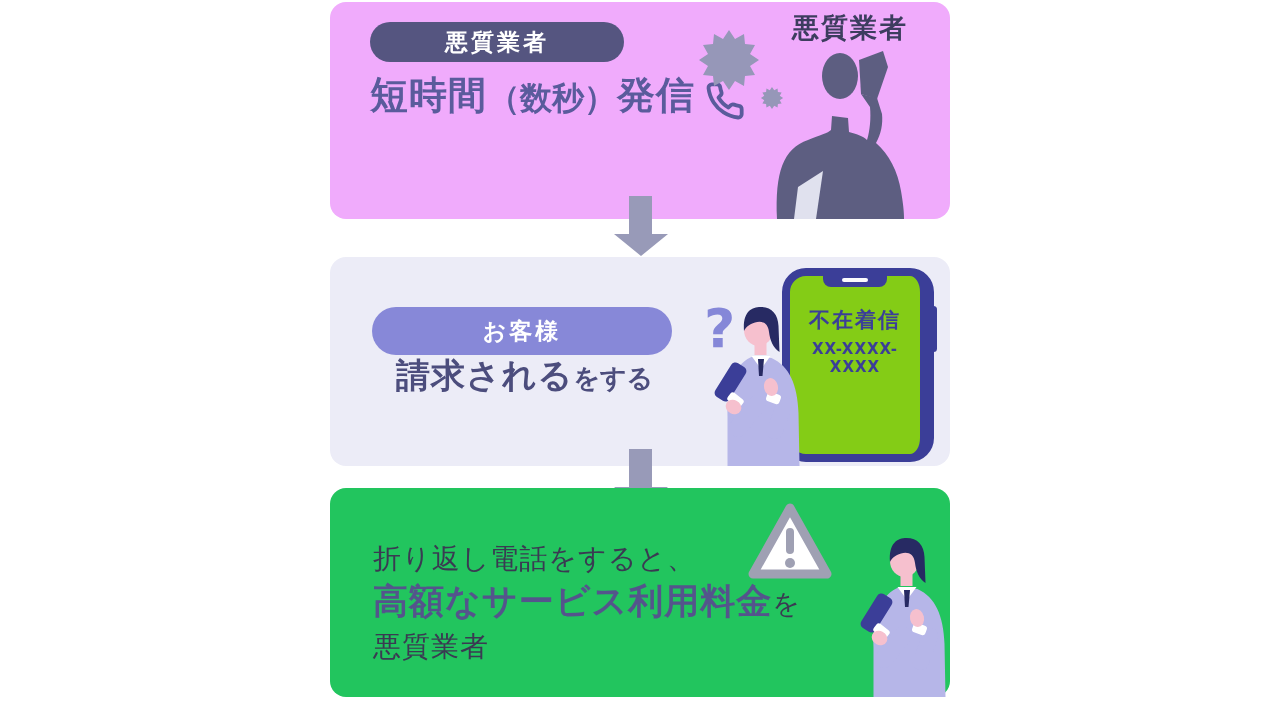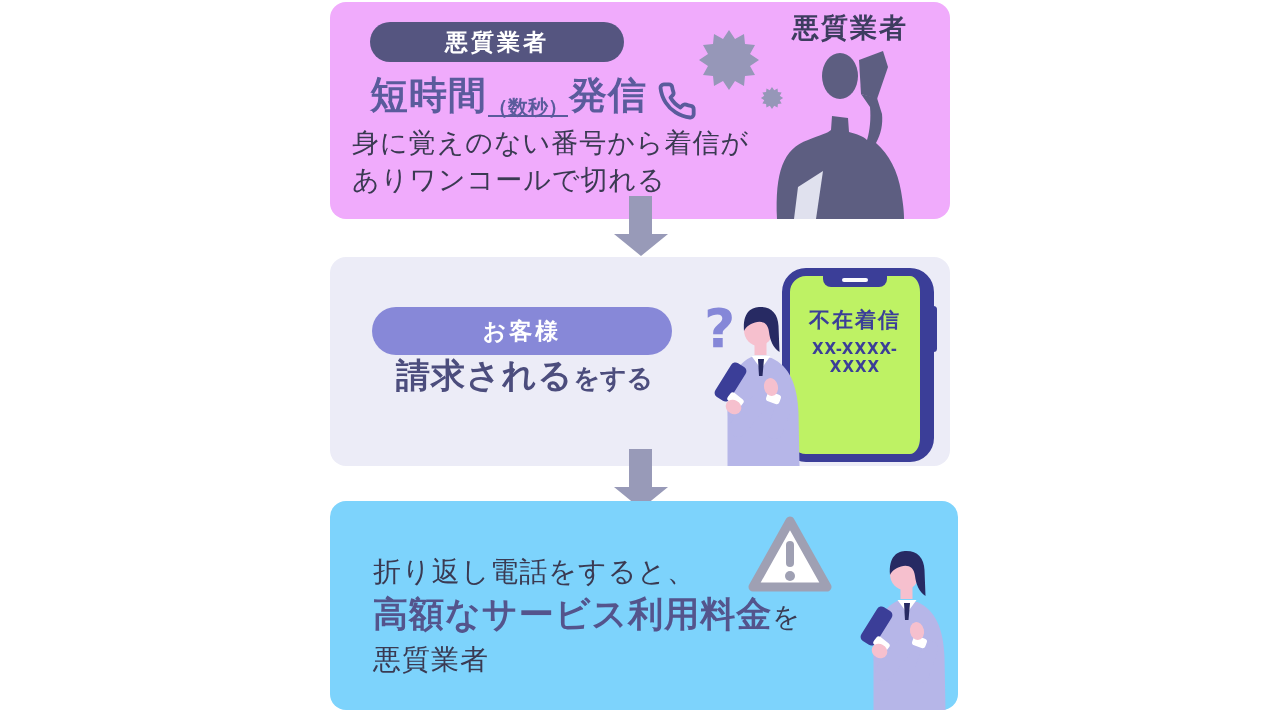--- a/index.html
+++ b/index.html
@@ -1,39 +1,39 @@
 <!DOCTYPE html>
 <html><head>
 <meta charset="utf-8">
 <style>
   html,body{margin:0;padding:0;background:#ffffff;}
   body{font-family:"DejaVu Sans","Liberation Sans",sans-serif;}
   .canvas{position:relative;width:1280px;height:720px;background:#ffffff;overflow:hidden;}
   .panel{position:absolute;left:330px;width:620px;border-radius:16px;}
   .panel-1{top:2px;height:217px;background:#f0abfc;}
   .panel-2{top:257px;height:209px;background:#ececf7;}
-  .panel-3{top:501px;height:209px;background:#7dd3fc;padding-left:8px;}
+  .panel-3{top:488px;height:209px;background:#22c55e;}
   .badge{position:absolute;display:flex;align-items:center;justify-content:center;
          color:#ffffff;font-weight:bold;font-size:23px;letter-spacing:3px;border-radius:999px;}
   .badge-1{left:40px;top:20px;width:254px;height:40px;background:#555580;}
   .badge-2{left:42px;top:50px;width:300px;height:48px;background:#8788d8;}
   .heading-1{position:absolute;left:40px;top:68px;display:flex;align-items:flex-end;color:#5a5b9c;white-space:nowrap;}
   .heading-1 .big{font-size:38px;font-weight:bold;letter-spacing:1px;}
-  .heading-1 .small{font-size:20px;font-weight:bold;padding:6px 1px 0 1px;text-decoration:underline;}
+  .heading-1 .small{font-size:32px;font-weight:bold;padding:6px 1px 0 1px;}
   .p1-body{position:absolute;left:22px;top:122px;font-size:27px;line-height:37px;color:#3a3a52;letter-spacing:1px;}
   .fig-label{position:absolute;left:440px;top:8px;width:160px;text-align:center;
              font-size:27px;font-weight:bold;color:#3d3d5f;letter-spacing:2px;}
   .arrow{position:absolute;left:612px;width:58px;height:61px;}
   .arrow-1{top:196px;} .arrow-2{top:449px;}
   .heading-2{position:absolute;left:66px;top:96px;display:flex;align-items:baseline;color:#4c4d7d;white-space:nowrap;}
   .heading-2 .big{font-size:34px;font-weight:bold;letter-spacing:1px;}
   .heading-2 .small{font-size:26px;font-weight:bold;}
   .qmark{position:absolute;left:374px;top:40px;font-size:54px;font-weight:bold;color:#8587d8;}
   .phone{position:absolute;left:452px;top:11px;width:152px;height:194px;box-sizing:border-box;
-         background:#bef264;border:8px solid #3b3e98;border-right-width:14px;border-radius:24px;}
+         background:#84cc16;border:8px solid #3b3e98;border-right-width:14px;border-radius:24px;}
   .phone-notch{position:absolute;top:-1px;left:50%;transform:translateX(-50%);width:64px;height:12px;
                background:#3b3e98;border-radius:0 0 8px 8px;}
   .phone-slot{position:absolute;top:3px;left:50%;transform:translateX(-50%);width:26px;height:4px;
               background:#fbfbfe;border-radius:3px;}
   .phone-btn{position:absolute;right:-17px;top:30px;width:7px;height:46px;background:#3b3e98;border-radius:4px;}
   .phone-title{margin-top:30px;text-align:center;font-size:21px;font-weight:bold;color:#3b3e98;letter-spacing:2px;}
   .phone-number{margin-top:6px;text-align:center;font-size:15px;font-weight:bold;color:#3b3e98;letter-spacing:1px;}
   .person{position:absolute;width:106px;height:165px;}
   .person-2{left:370px;top:44px;}
   .person-3{left:516px;top:44px;}
@@ -79,24 +79,20 @@
 
     <div class="heading-1">
       <span class="big">短時間</span>
       <span class="small">（数秒）</span>
       <span class="big">発信</span>
       <svg width="40" height="40" viewBox="0 0 24 24" style="margin-left:10px;margin-top:4px">
         <path d="M22 16.92v3a2 2 0 0 1-2.18 2 19.79 19.79 0 0 1-8.63-3.07 19.5 19.5 0 0 1-6-6 19.79 19.79 0 0 1-3.07-8.67A2 2 0 0 1 4.11 2h3a2 2 0 0 1 2 1.72 12.84 12.84 0 0 0 .7 2.81 2 2 0 0 1-.45 2.11L8.09 9.91a16 16 0 0 0 6 6l1.27-1.27a2 2 0 0 1 2.11-.45 12.84 12.84 0 0 0 2.81.7A2 2 0 0 1 22 16.92z" fill="none" stroke="#5a5b9c" stroke-width="2.3" stroke-linecap="round" stroke-linejoin="round"></path>
       </svg>
     </div>
 
-    <div class="p1-body">
-      <div>身に覚えのない番号から着信が</div>
-      <div>ありワンコールで切れる</div>
-    </div>
 
     <svg class="burst" width="92" height="86" viewBox="0 0 92 86">
       <polygon id="burst-star" fill="#9697b8" points="31,2 37,11 46,6 47,16 57,17 52,26 61,32 52,38 57,47 47,48 46,58 37,53 31,62 25,53 16,58 15,48 5,47 10,38 1,32 10,26 5,17 15,16 16,6 25,11"></polygon>
       <use href="#burst-star" transform="translate(74,70) scale(0.37) translate(-31,-32)"></use>
     </svg>
 
     <div class="fig-label">悪質業者</div>
 
     <svg class="silhouette" width="150" height="169" viewBox="0 0 150 169">
       <g fill="#5d5e81">

